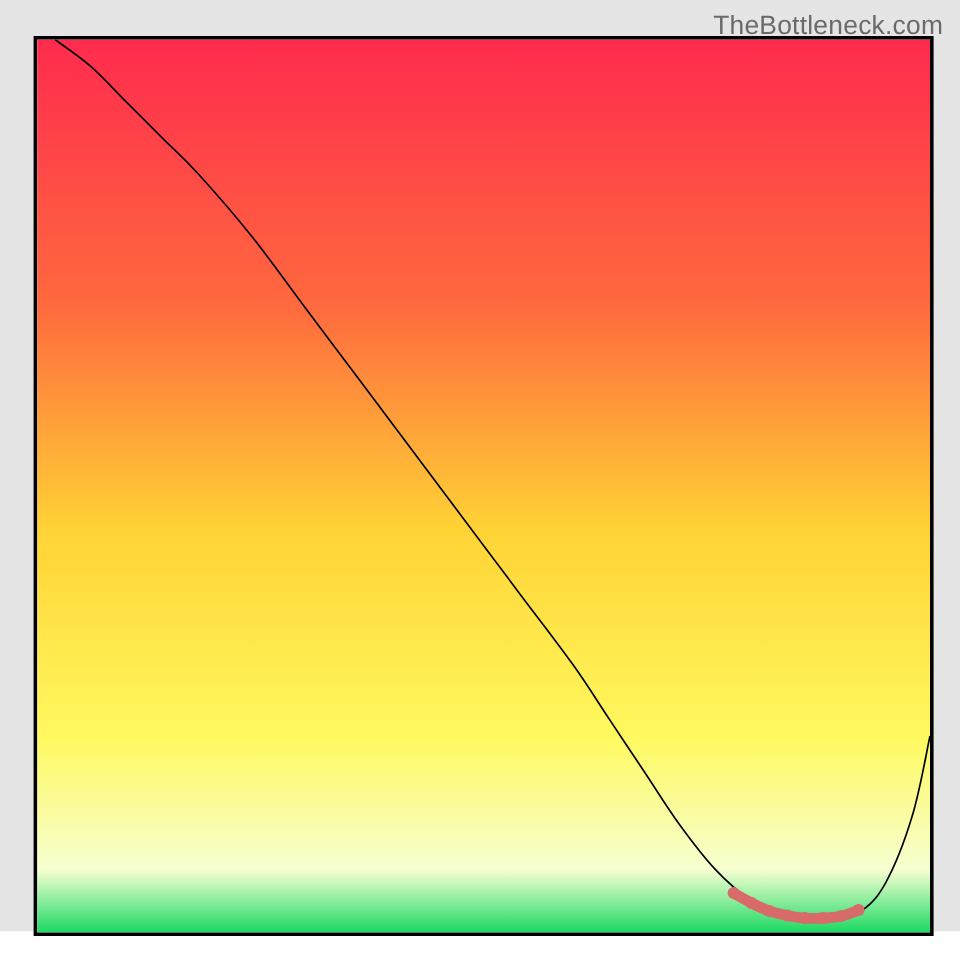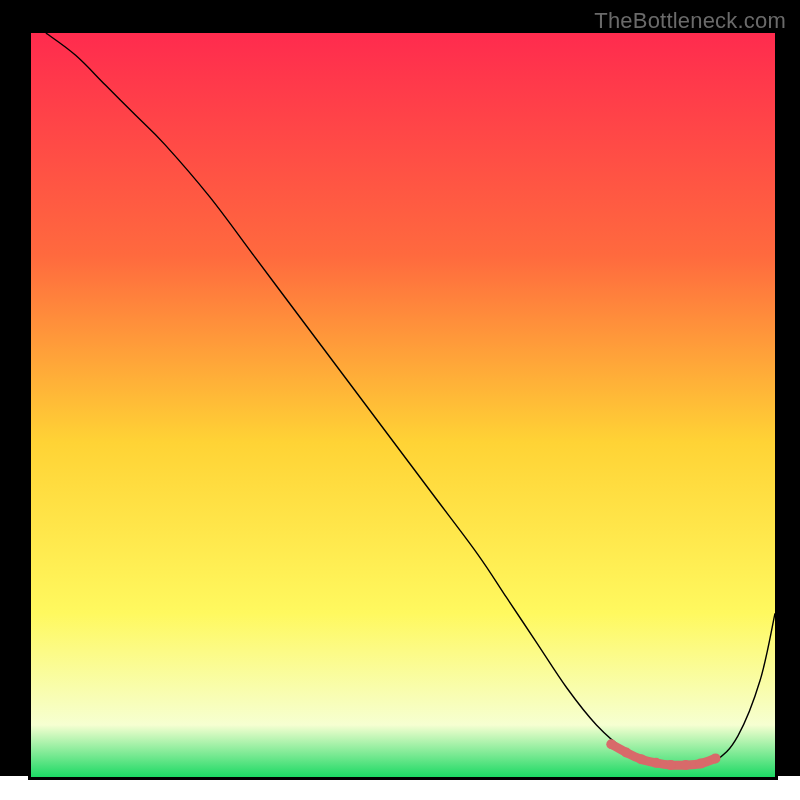--- a/index.html
+++ b/index.html
@@ -8,21 +8,21 @@
     width: 800px;
     height: 800px;
     overflow: hidden;
     background: #ffffff;
     font-family: Arial, Helvetica, sans-serif;
   }
   .outer {
     position: relative;
     width: 800px;
     height: 776px;
-    background: #000000;
+    background: #e5e5e5;
     text-align: center;
   }
   .attribution {
     position: absolute;
     top: 8px;
     right: 14px;
     font-size: 22px;
     font-weight: 500;
     color: #6a6a6a;
     letter-spacing: 0.2px;

